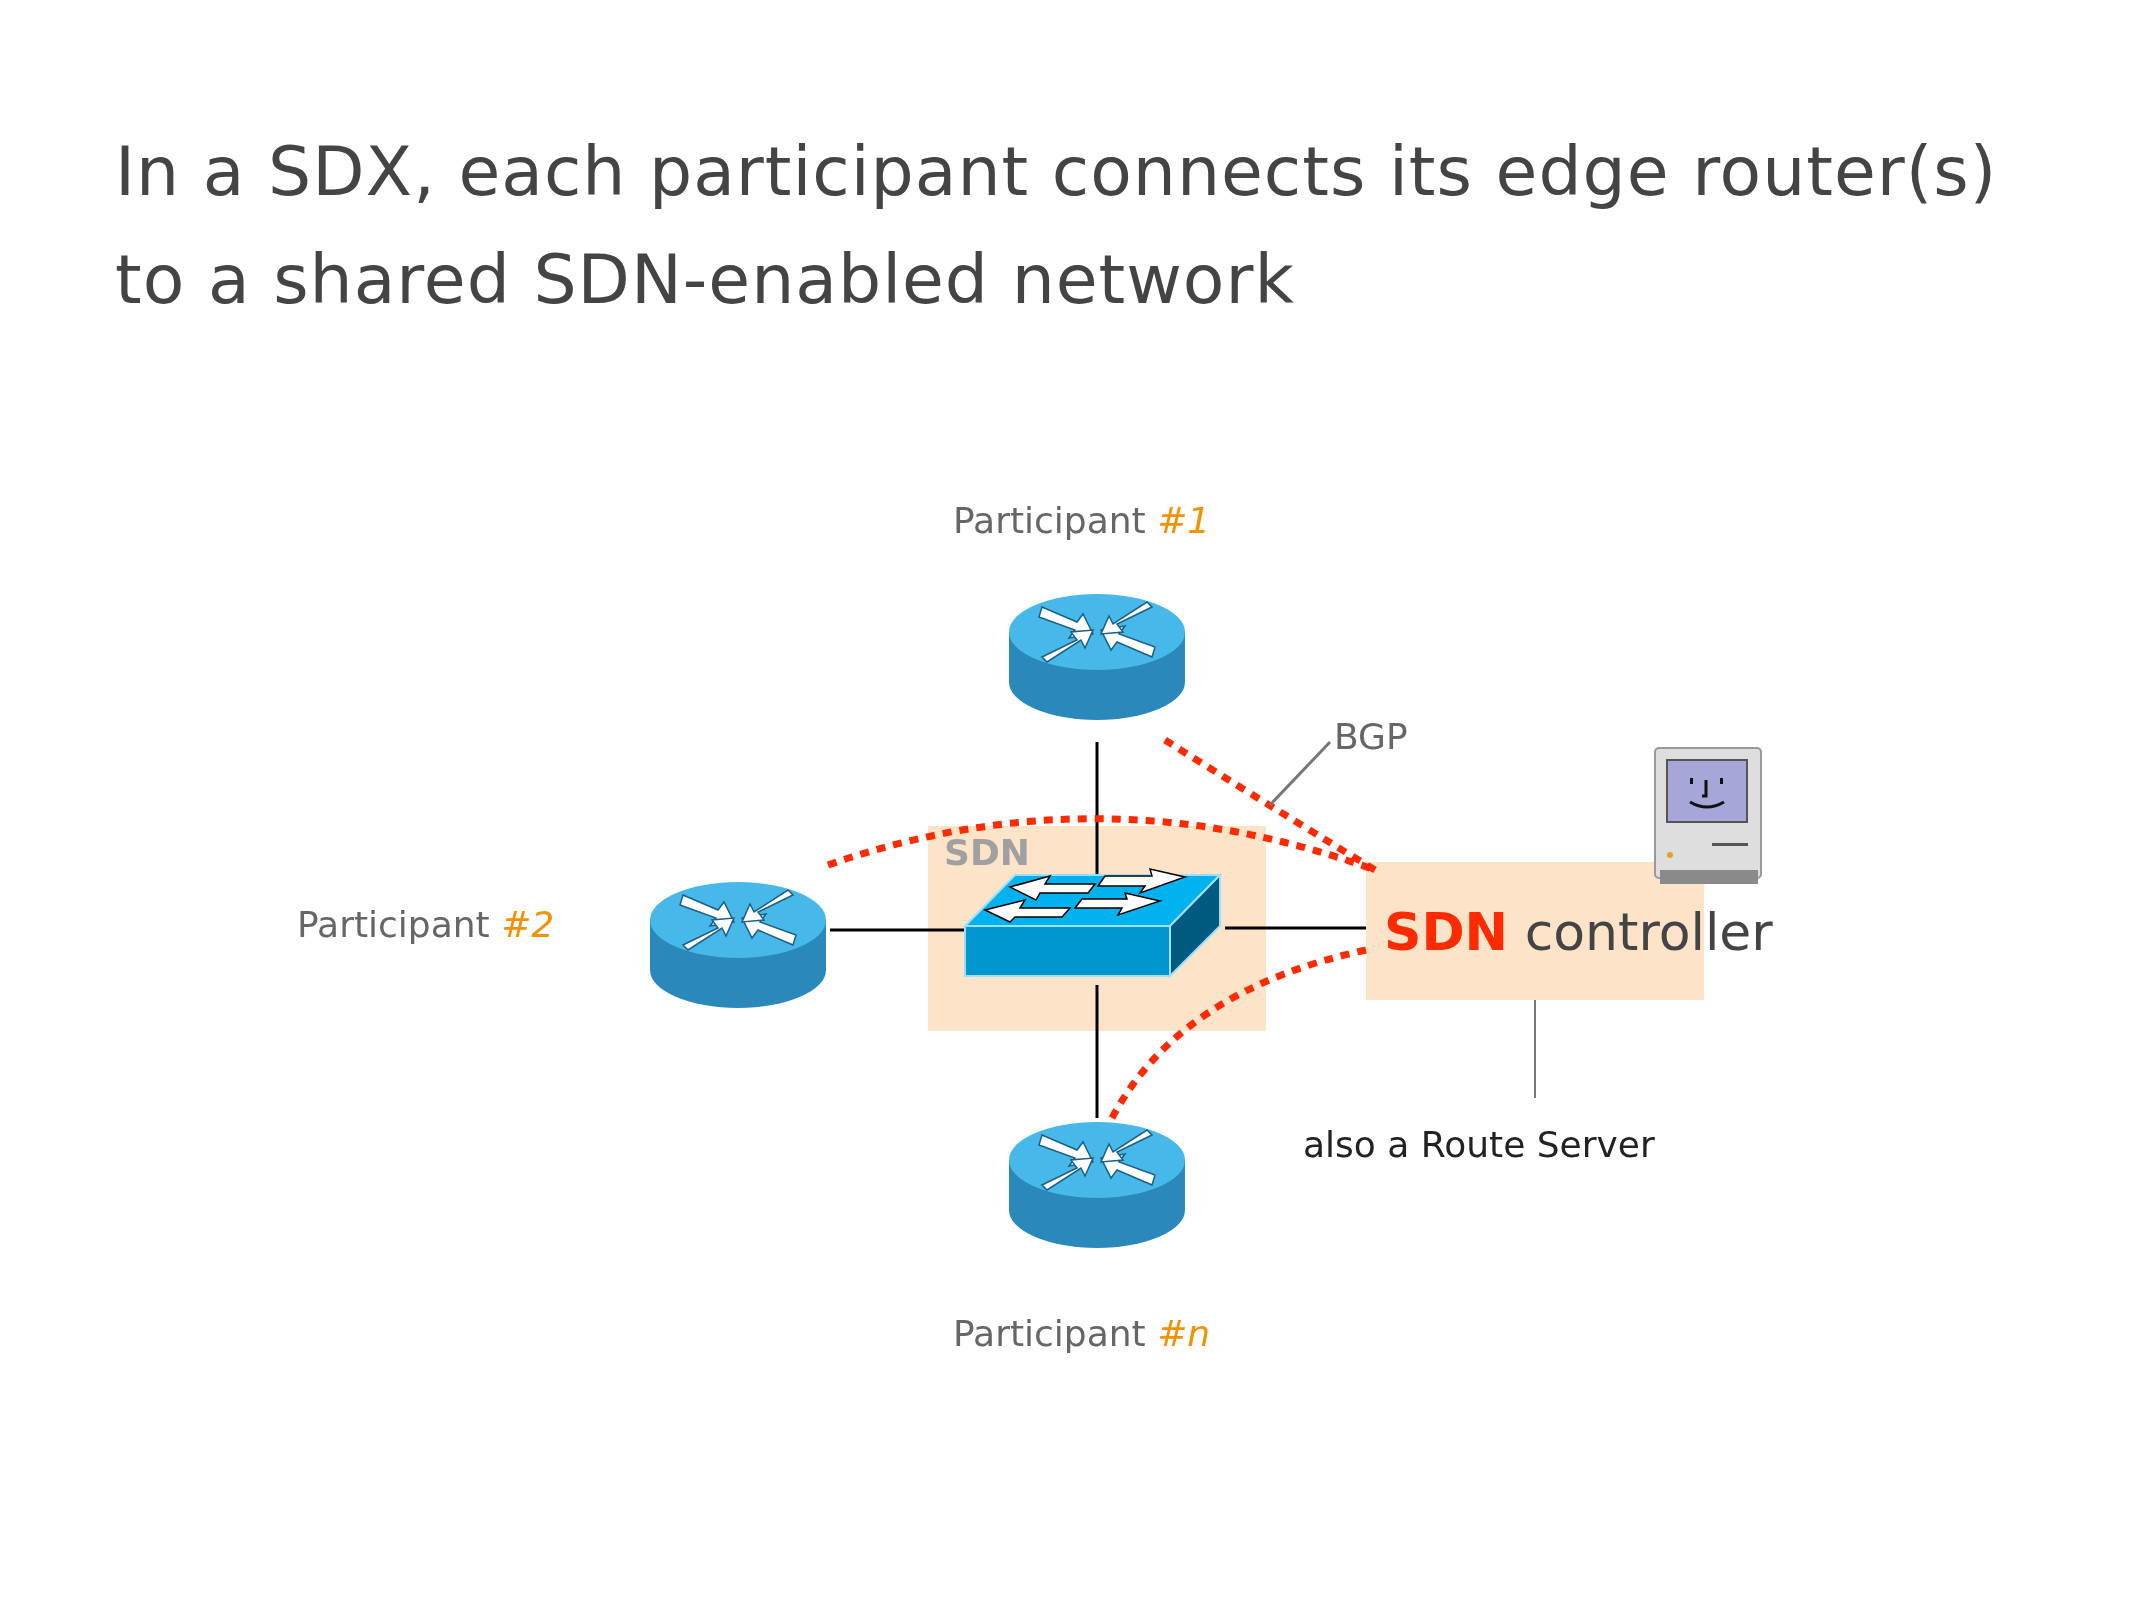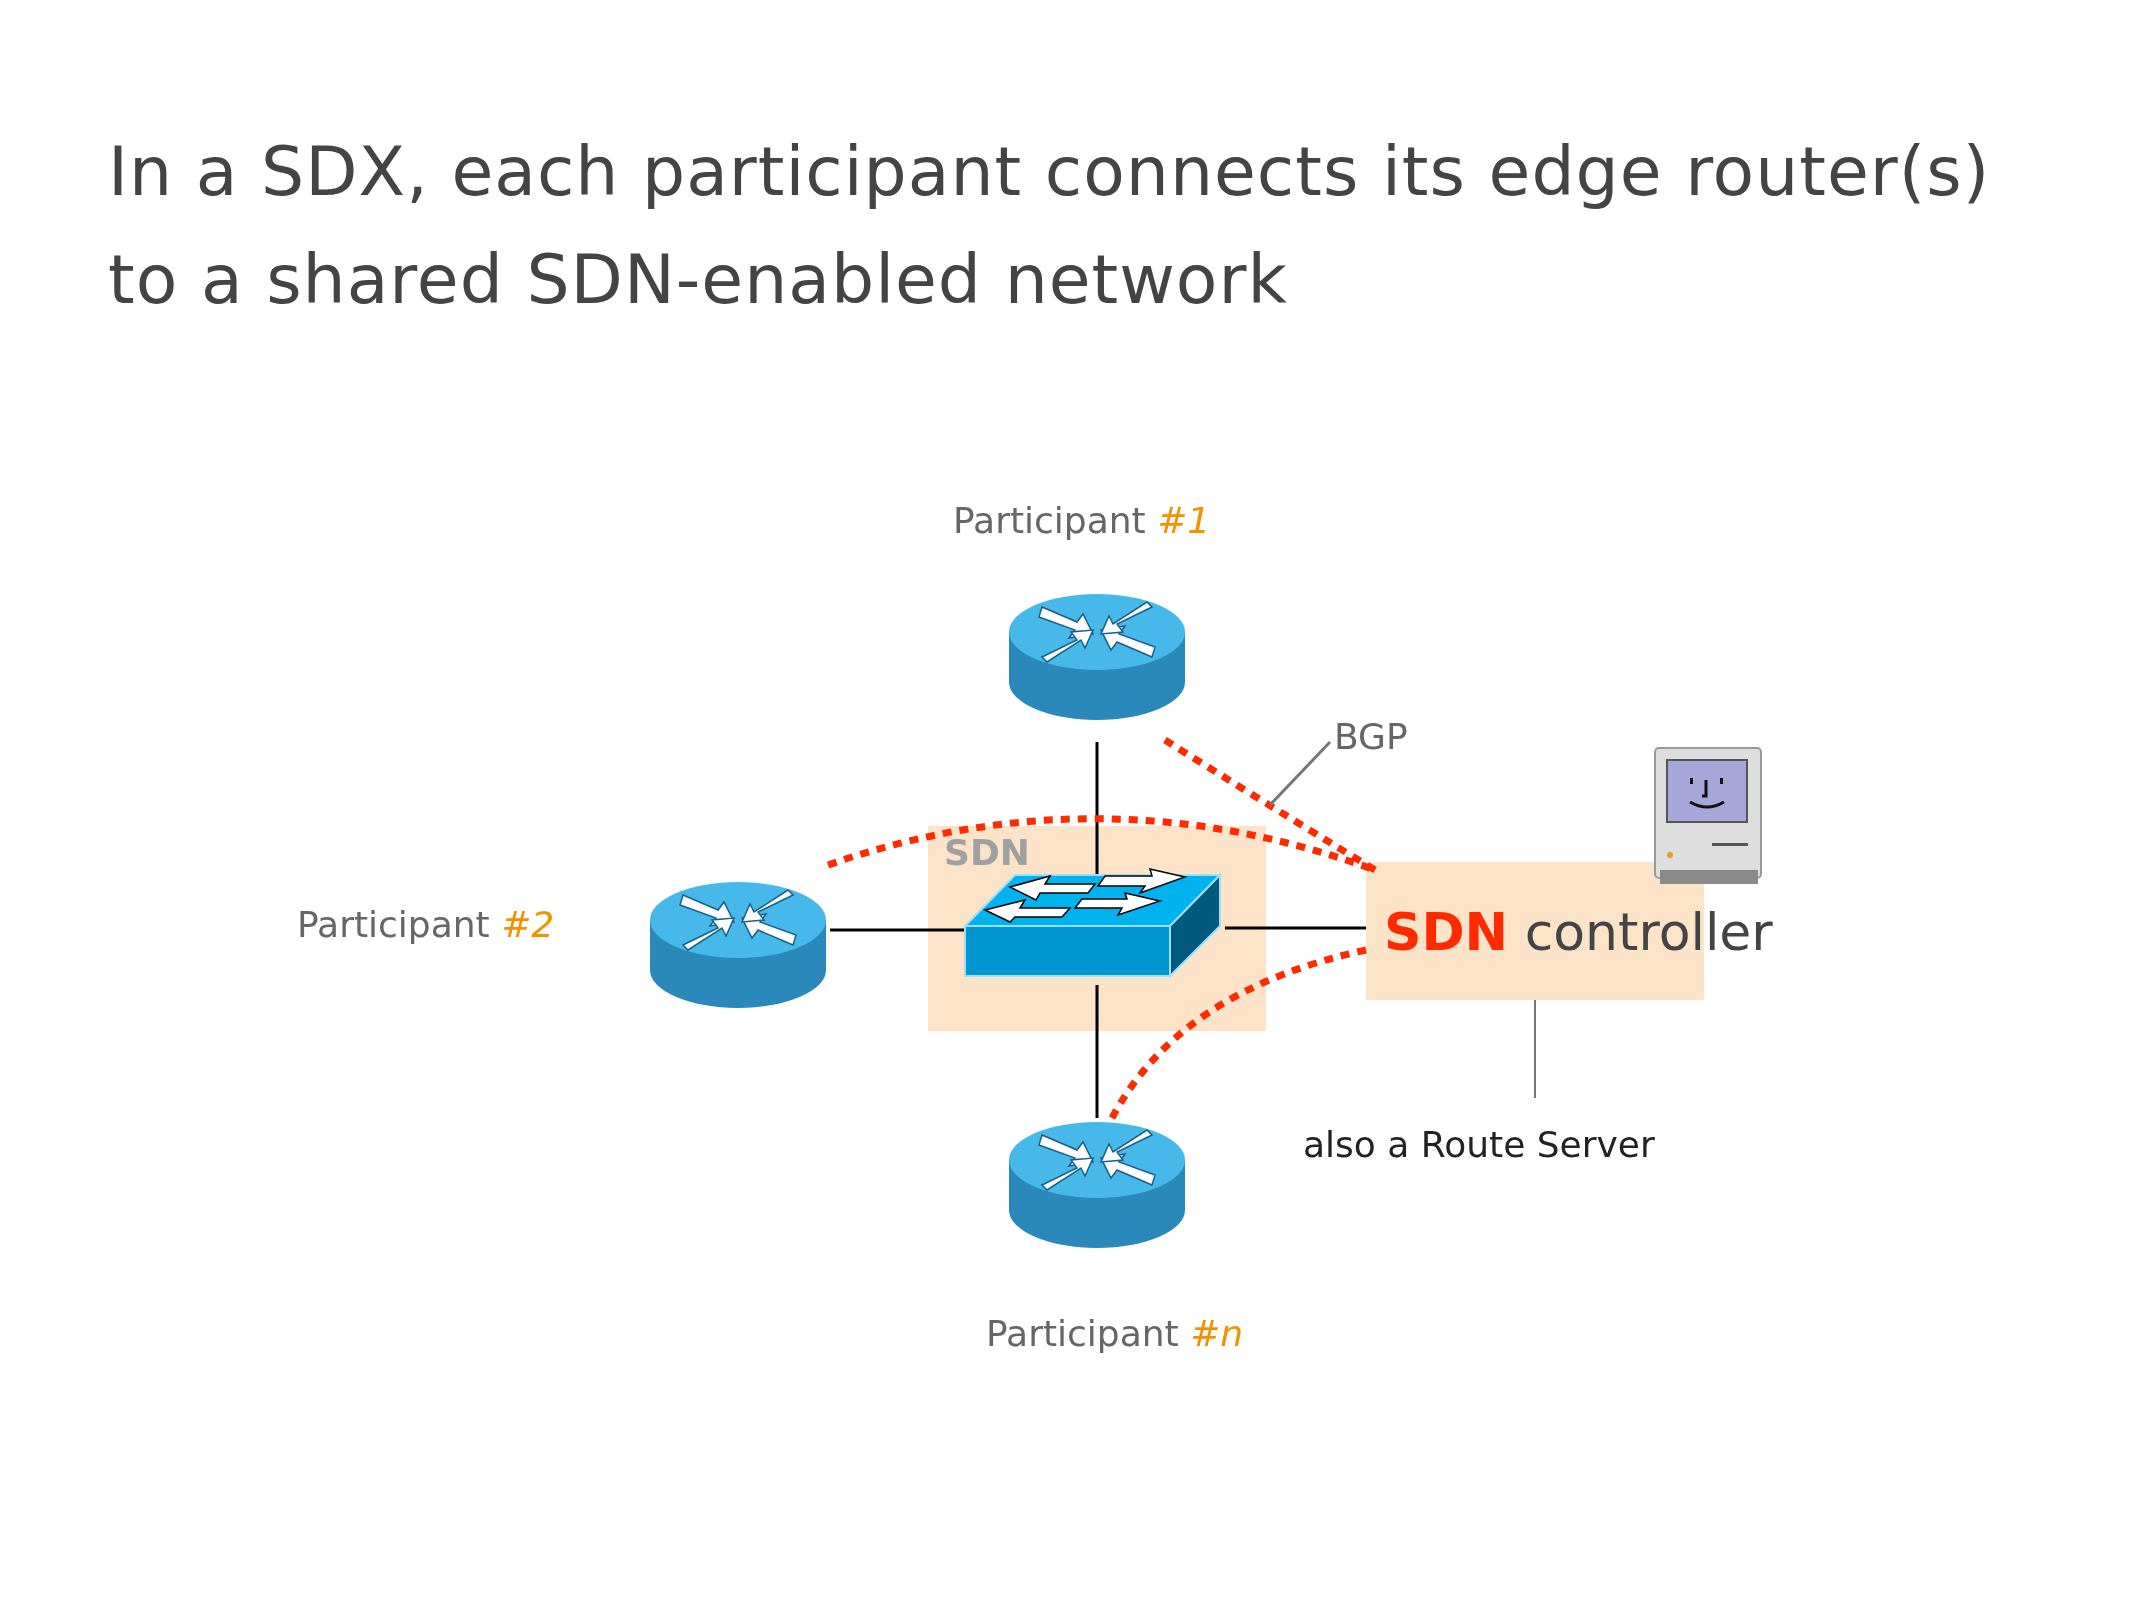--- a/index.html
+++ b/index.html
@@ -1,17 +1,17 @@
 <!DOCTYPE html>
 <html><head>
 <meta charset="utf-8">
 <style>
   html,body{margin:0;padding:0;background:#fff;}
   body{width:2134px;height:1600px;position:relative;overflow:hidden;font-family:"DejaVu Sans","Liberation Sans",sans-serif;}
-  .title{position:absolute;left:108px;top:118px;font-size:68px;line-height:108px;color:#444;letter-spacing:1px;font-weight:normal;margin:0;}
+  .title{position:absolute;left:115px;top:118px;font-size:68px;line-height:108px;color:#444;letter-spacing:1px;font-weight:normal;margin:0;}
   .lbl{position:absolute;font-size:36px;color:#666;white-space:nowrap;}
   .num{color:#f39200;font-style:italic;}
   svg#diagram{position:absolute;left:0;top:0;}
   .ctrl-text{position:absolute;font-size:52px;color:#444;white-space:nowrap;}
   .ctrl-text .sdn{color:#ff2a00;font-weight:bold;}
   .sdn-tag{position:absolute;font-size:36px;color:#a0a0a0;font-weight:bold;}
 </style>
 </head>
 <body>
 
@@ -84,21 +84,21 @@
     <circle cx="1670" cy="855" r="3" fill="#e8a020"></circle>
   </g>
 </svg>
 
 <div class="lbl" style="left:953px;top:500px;">
   <span>Participant</span> <span class="num">#1</span>
 </div>
 <div class="lbl" style="left:297px;top:904px;">
   <span>Participant</span> <span class="num">#2</span>
 </div>
-<div class="lbl" style="left:986px;top:1313px;">
+<div class="lbl" style="left:953px;top:1313px;">
   <span>Participant</span> <span class="num">#n</span>
 </div>
 
 <div class="sdn-tag" style="left:944px;top:832px;">SDN</div>
 
 <div class="lbl" style="left:1334px;top:716px;">BGP</div>
 
 <div class="ctrl-text" style="left:1384px;top:902px;">
   <span class="sdn">SDN</span><span> controller</span>
 </div>

